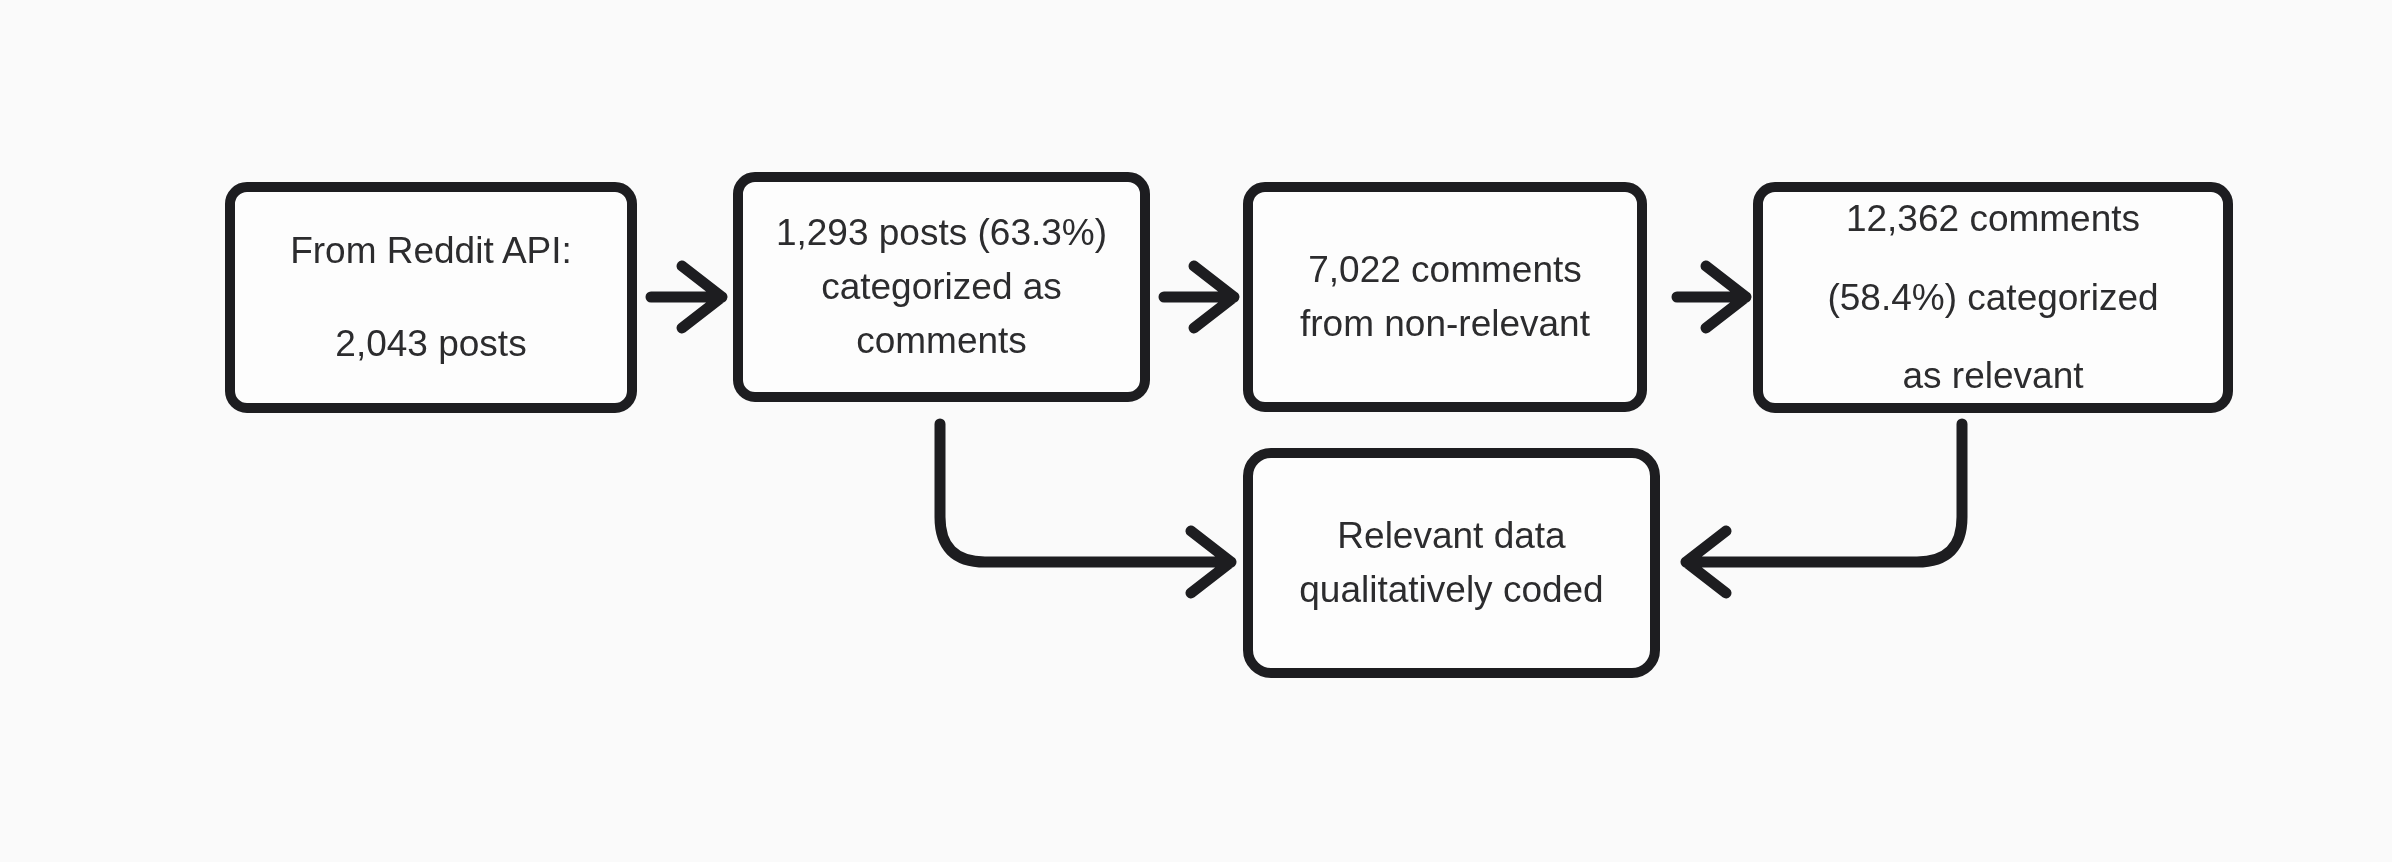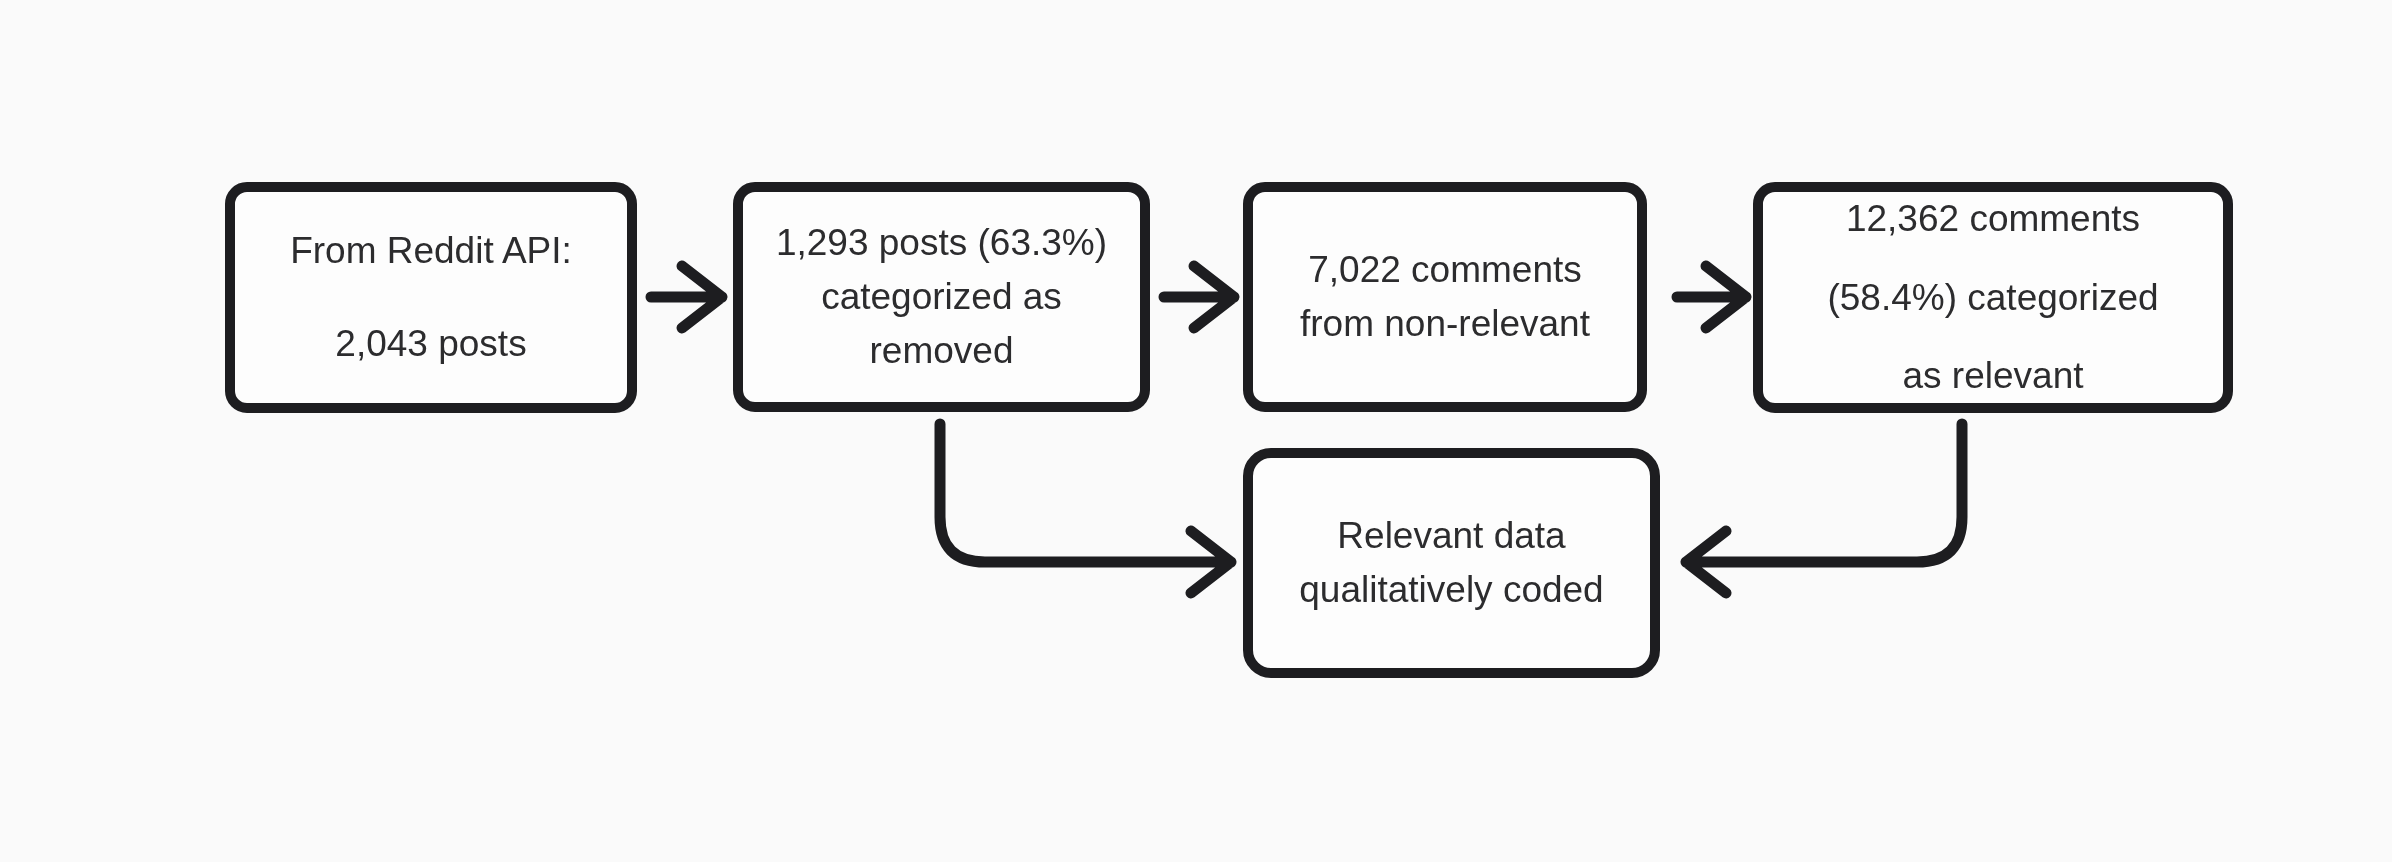--- a/index.html
+++ b/index.html
@@ -43,21 +43,21 @@
     color: #2c2c2e;
     font-size: 37px;
     line-height: 54px;
     padding: 0 10px;
   }
   .node .line {
     white-space: nowrap;
   }
   
   #node-source        { left: 225px;  top: 182px; width: 412px; height: 231px; gap: 39px; }
-  #node-posts-rel     { left: 733px;  top: 182px; width: 417px; height: 230px; }
+  #node-posts-rel     { left: 733px;  top: 172px; width: 417px; height: 230px; }
   #node-comments-rem  { left: 1243px; top: 182px; width: 404px; height: 230px; }
   #node-comments-rel  { left: 1753px; top: 182px; width: 480px; height: 231px; justify-content: space-between; }
   #node-coded         { left: 1243px; top: 448px; width: 417px; height: 230px; border-radius: 28px; }
 </style>
 </head>
 <body>
 
 <div class="canvas">
 
   <svg class="arrow-layer" viewBox="0 0 2392 862" xmlns="http://www.w3.org/2000/svg" aria-hidden="true">
@@ -69,21 +69,21 @@
   </svg>
 
   <div class="node" id="node-source">
     <div class="line">From Reddit API:</div>
     <div class="line">2,043 posts</div>
   </div>
 
   <div class="node" id="node-posts-rel">
     <div class="line">1,293 posts (63.3%)</div>
     <div class="line">categorized as</div>
-    <div class="line">removed</div>
+    <div class="line">comments</div>
   </div>
 
   <div class="node" id="node-comments-rem">
     <div class="line">7,022 comments</div>
     <div class="line">from non-relevant</div>
   </div>
 
   <div class="node" id="node-comments-rel">
     <div class="line">12,362 comments</div>
     <div class="line">(58.4%) categorized</div>

